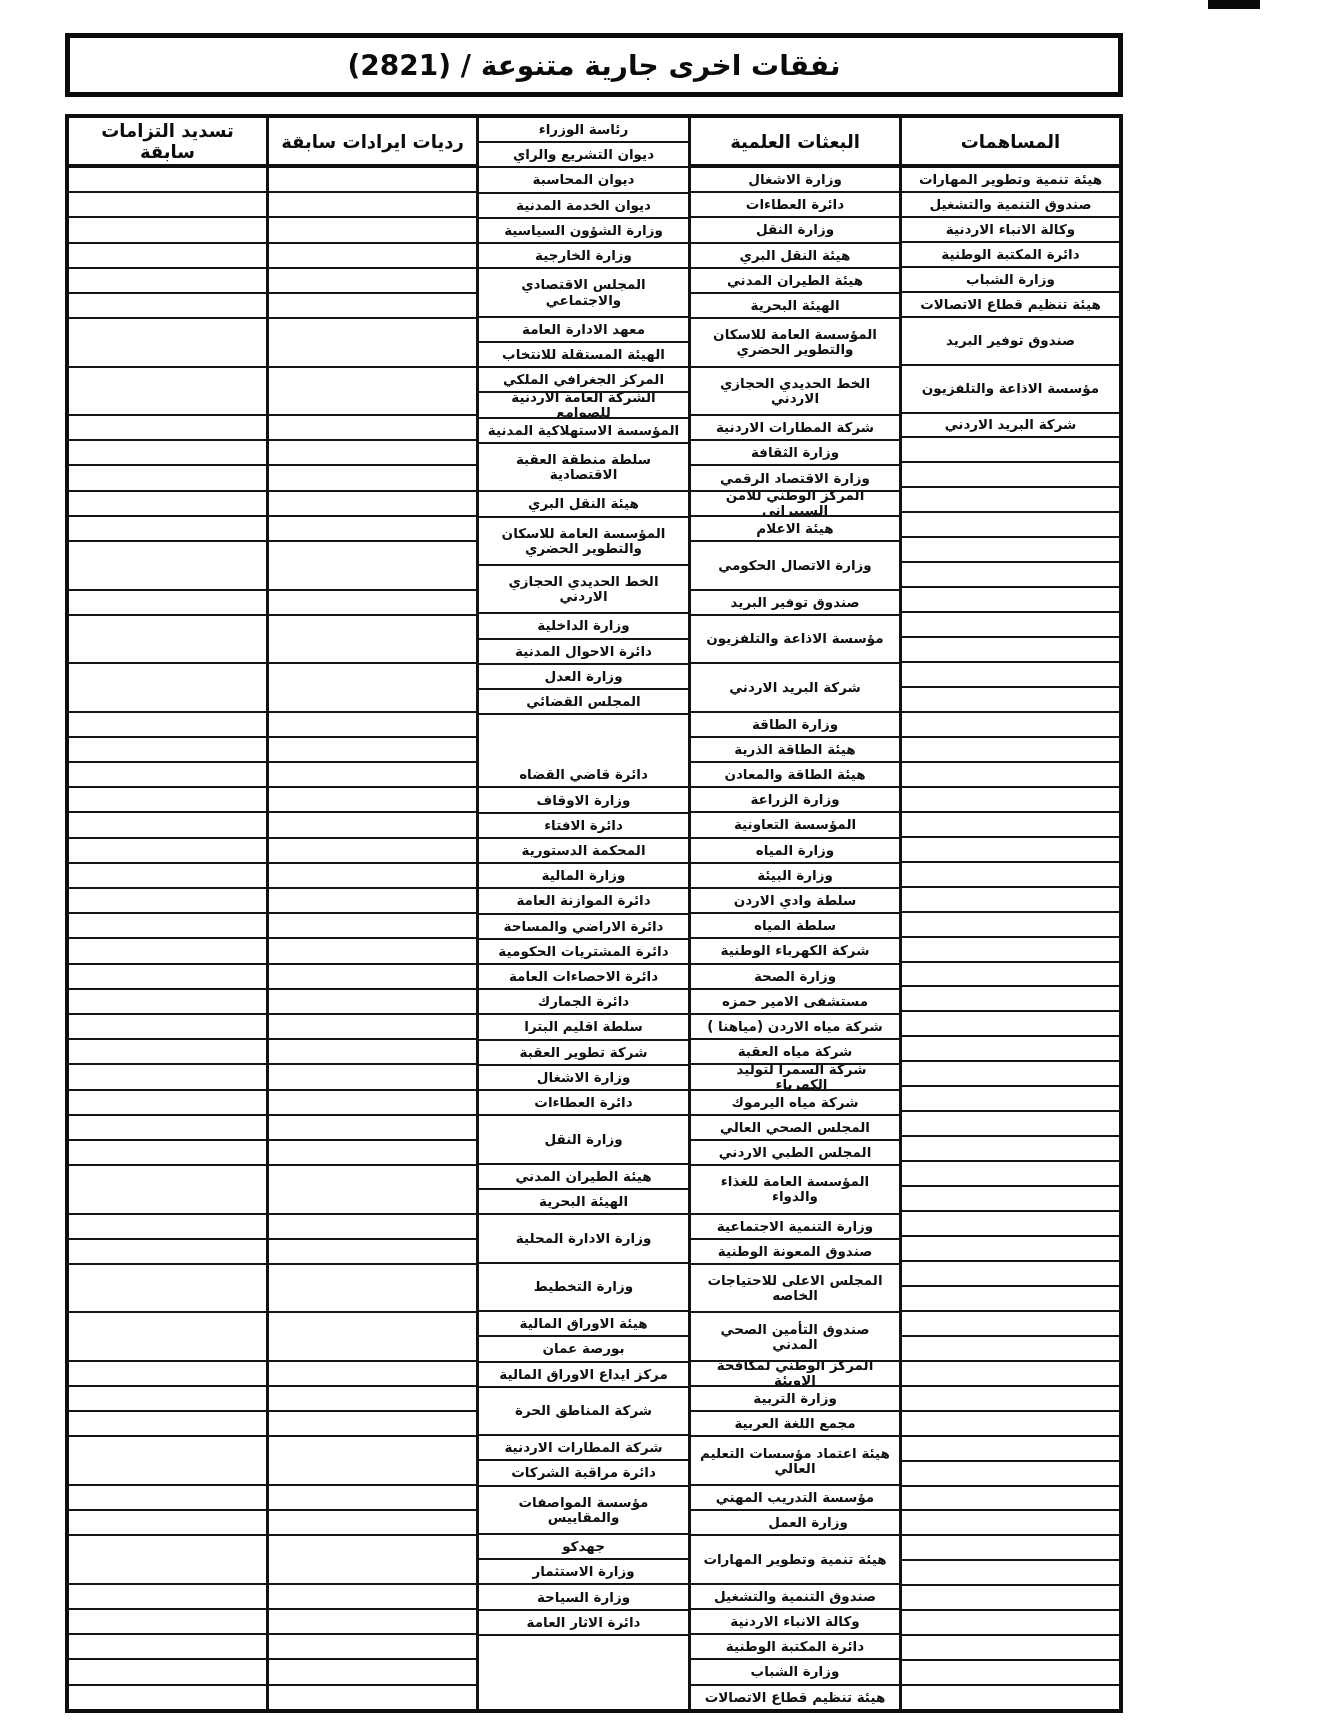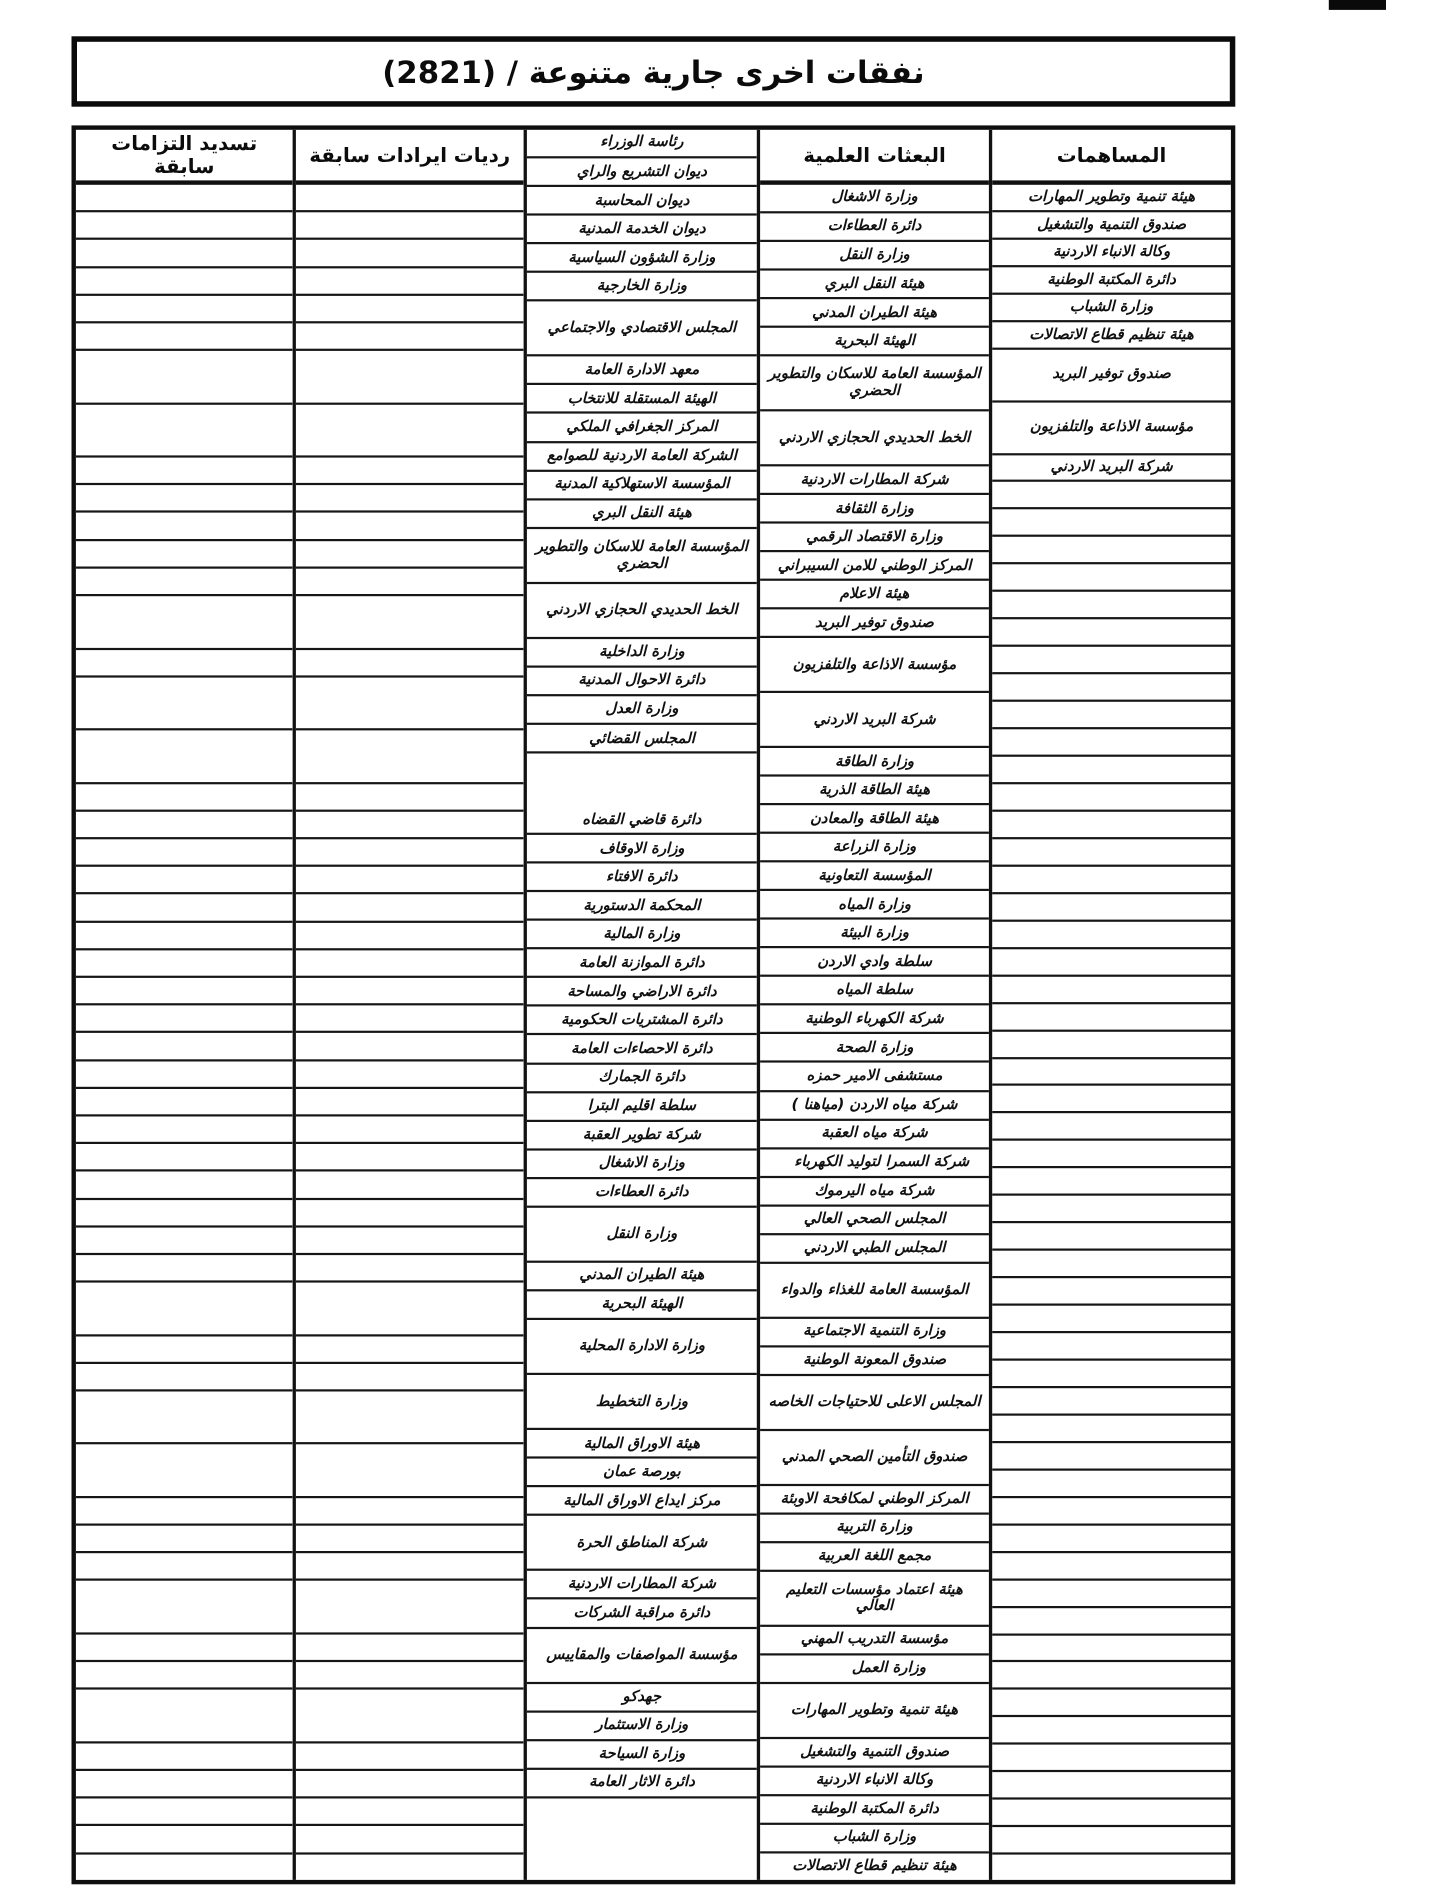--- a/index.html
+++ b/index.html
@@ -61,21 +61,20 @@
     font-weight: bold;
     border-bottom: 4px solid #101010;
     padding: 2px 4px;
     text-align: center;
     color: #0c0c0c;
   }
   .col-body {
     display: flex;
     flex-direction: column;
     height: 1541px;
-    font-style: italic;
   }
   .td {
     flex-basis: 0;
     min-height: 0;
     display: flex; align-items: center; justify-content: center;
     text-align: center;
     font-size: 13.5px;
     font-weight: bold;
     line-height: 1.12;
     padding: 0 6px;
@@ -169,20 +168,21 @@
         <div class="td" style="flex-grow: 1;">هيئة النقل البري</div>
         <div class="td" style="flex-grow: 1;">هيئة الطيران المدني</div>
         <div class="td" style="flex-grow: 1;">الهيئة البحرية</div>
         <div class="td" style="flex-grow: 2;">المؤسسة العامة للاسكان والتطوير الحضري</div>
         <div class="td" style="flex-grow: 2;">الخط الحديدي الحجازي الاردني</div>
         <div class="td" style="flex-grow: 1;">شركة المطارات الاردنية</div>
         <div class="td" style="flex-grow: 1;">وزارة الثقافة</div>
         <div class="td" style="flex-grow: 1;">وزارة الاقتصاد الرقمي</div>
         <div class="td" style="flex-grow: 1;">المركز الوطني للامن السيبراني</div>
         <div class="td" style="flex-grow: 1;">هيئة الاعلام</div>
+        <div class="td" style="flex-grow: 2;">وزارة الاتصال الحكومي</div>
         <div class="td" style="flex-grow: 1;">صندوق توفير البريد</div>
         <div class="td" style="flex-grow: 2;">مؤسسة الاذاعة والتلفزيون</div>
         <div class="td" style="flex-grow: 2;">شركة البريد الاردني</div>
         <div class="td" style="flex-grow: 1;">وزارة الطاقة</div>
         <div class="td" style="flex-grow: 1;">هيئة الطاقة الذرية</div>
         <div class="td" style="flex-grow: 1;">هيئة الطاقة والمعادن</div>
         <div class="td" style="flex-grow: 1;">وزارة الزراعة</div>
         <div class="td" style="flex-grow: 1;">المؤسسة التعاونية</div>
         <div class="td" style="flex-grow: 1;">وزارة المياه</div>
         <div class="td" style="flex-grow: 1;">وزارة البيئة</div>
@@ -223,20 +223,21 @@
         <div class="td" style="flex-grow: 1;">ديوان المحاسبة</div>
         <div class="td" style="flex-grow: 1;">ديوان الخدمة المدنية</div>
         <div class="td" style="flex-grow: 1;">وزارة الشؤون السياسية</div>
         <div class="td" style="flex-grow: 1;">وزارة الخارجية</div>
         <div class="td" style="flex-grow: 2;">المجلس الاقتصادي والاجتماعي</div>
         <div class="td" style="flex-grow: 1;">معهد الادارة العامة</div>
         <div class="td" style="flex-grow: 1;">الهيئة المستقلة للانتخاب</div>
         <div class="td" style="flex-grow: 1;">المركز الجغرافي الملكي</div>
         <div class="td" style="flex-grow: 1;">الشركة العامة الاردنية للصوامع</div>
         <div class="td" style="flex-grow: 1;">المؤسسة الاستهلاكية المدنية</div>
+        <div class="td" style="flex-grow: 2;">سلطة منطقة العقبة الاقتصادية</div>
         <div class="td" style="flex-grow: 1;">هيئة النقل البري</div>
         <div class="td" style="flex-grow: 2;">المؤسسة العامة للاسكان والتطوير الحضري</div>
         <div class="td" style="flex-grow: 2;">الخط الحديدي الحجازي الاردني</div>
         <div class="td" style="flex-grow: 1;">وزارة الداخلية</div>
         <div class="td" style="flex-grow: 1;">دائرة الاحوال المدنية</div>
         <div class="td" style="flex-grow: 1;">وزارة العدل</div>
         <div class="td" style="flex-grow: 1;">المجلس القضائي</div>
         <div class="td" style="flex-grow: 1; margin-top: 48px;">دائرة قاضي القضاه</div>
         <div class="td" style="flex-grow: 1;">وزارة الاوقاف</div>
         <div class="td" style="flex-grow: 1;">دائرة الافتاء</div>

